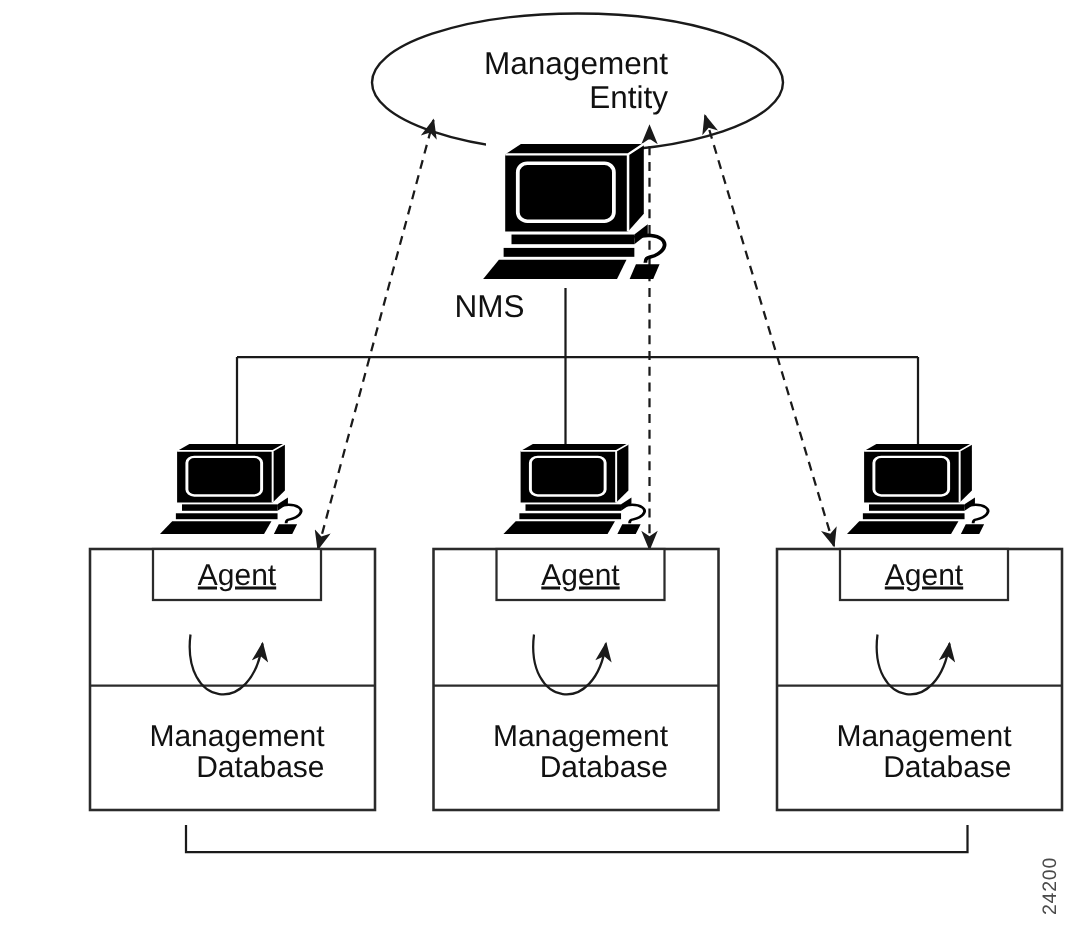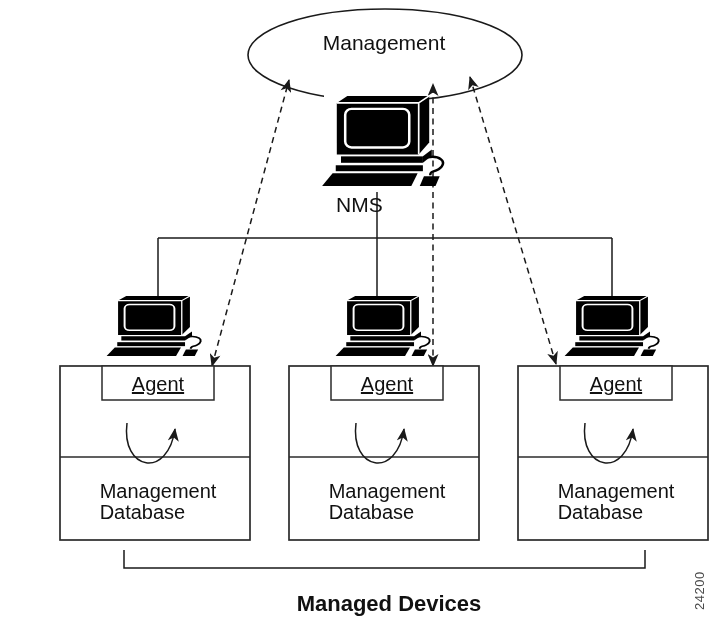--- a/index.html
+++ b/index.html
@@ -2,21 +2,21 @@
 <html><head>
 <meta charset="utf-8">
 <style>
   html,body{margin:0;padding:0;background:#ffffff;}
   .stage{
     position:relative;width:720px;height:633px;background:#ffffff;
     font-family:"Liberation Sans", sans-serif;color:#111111;overflow:hidden;
   }
   .stage svg{position:absolute;left:0;top:0;}
   .label{position:absolute;color:#111111;white-space:nowrap;}
-  .center{transform:translateX(-50%);text-align:left;}
+  .center{transform:translateX(-50%);text-align:right;}
   .entity-label{font-size:21px;line-height:23px;}
   .entity-label span{display:block;}
   .nms-label{font-size:21px;}
   .agent-label{font-size:20px;text-decoration:underline;}
   .db-label{font-size:20px;line-height:21px;}
   .db-label span{display:block;}
   .caption{font-size:22px;font-weight:bold;}
   .fig-num{
     font-size:13px;color:#4a4a4a;transform-origin:0 0;transform:rotate(-90deg);
     left:692px;top:610px;letter-spacing:0.5px;
@@ -91,37 +91,37 @@
       <svg x="105" y="294" width="98" height="66" viewBox="0 0 120 100" preserveAspectRatio="none">
           <use href="#pc"></use>
         </svg>
     </g>
 
     <polyline points="124,550 124,568 645,568 645,550" fill="none" stroke="#1a1a1a" stroke-width="1.5"></polyline>
   </svg>
 
   <div class="label entity-label center" style="left:384px;top:31px;">
     <span>Management</span>
+    <span>Entity</span>
   </div>
 
-  <div class="label nms-label" style="left:336px;top:193px;">NMS</div>
+  <div class="label nms-label" style="left:303px;top:193px;">NMS</div>
 
   <div class="label agent-label center" style="left:158px;top:373px;">Agent</div>
   <div class="label agent-label center" style="left:387px;top:373px;">Agent</div>
   <div class="label agent-label center" style="left:616px;top:373px;">Agent</div>
 
   <div class="label db-label center" style="left:158px;top:481px;">
     <span>Management</span>
     <span>Database</span>
   </div>
   <div class="label db-label center" style="left:387px;top:481px;">
     <span>Management</span>
     <span>Database</span>
   </div>
   <div class="label db-label center" style="left:616px;top:481px;">
     <span>Management</span>
     <span>Database</span>
   </div>
 
-  <div class="label caption center" style="left:389px;top:591px;">Managed Devices</div>
 
   <div class="label fig-num">24200</div>
 </div>
 
 </body></html>

